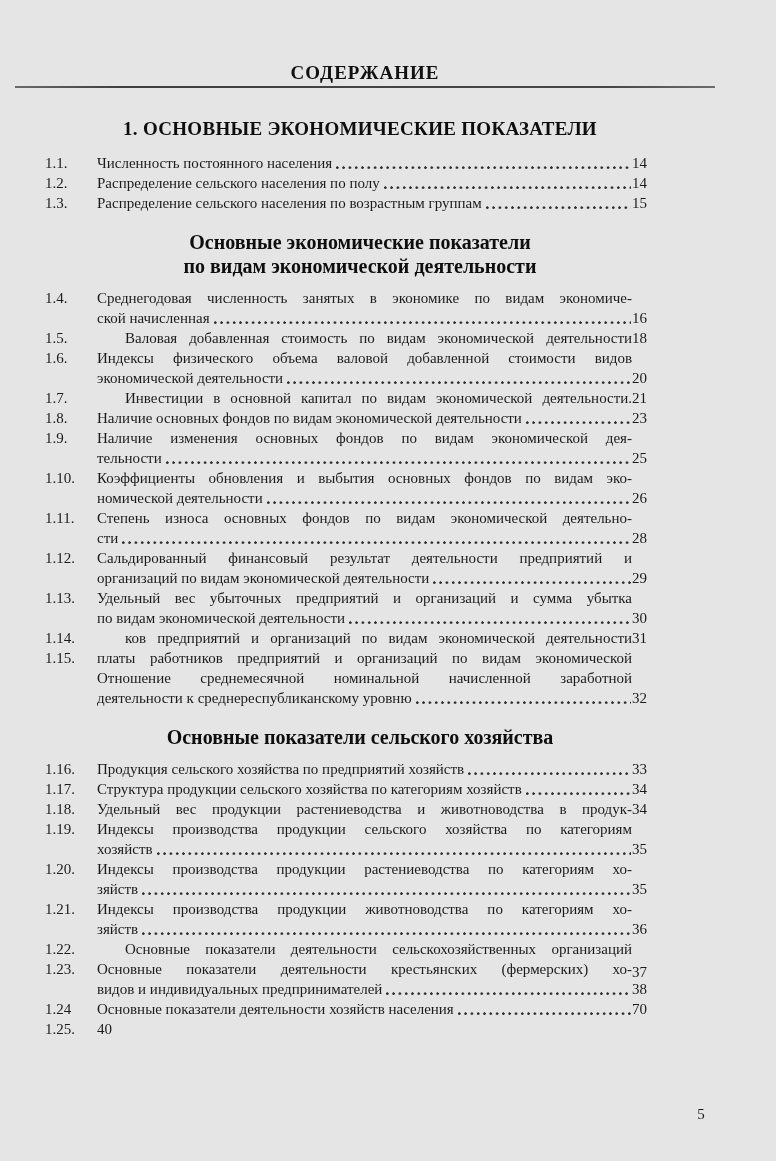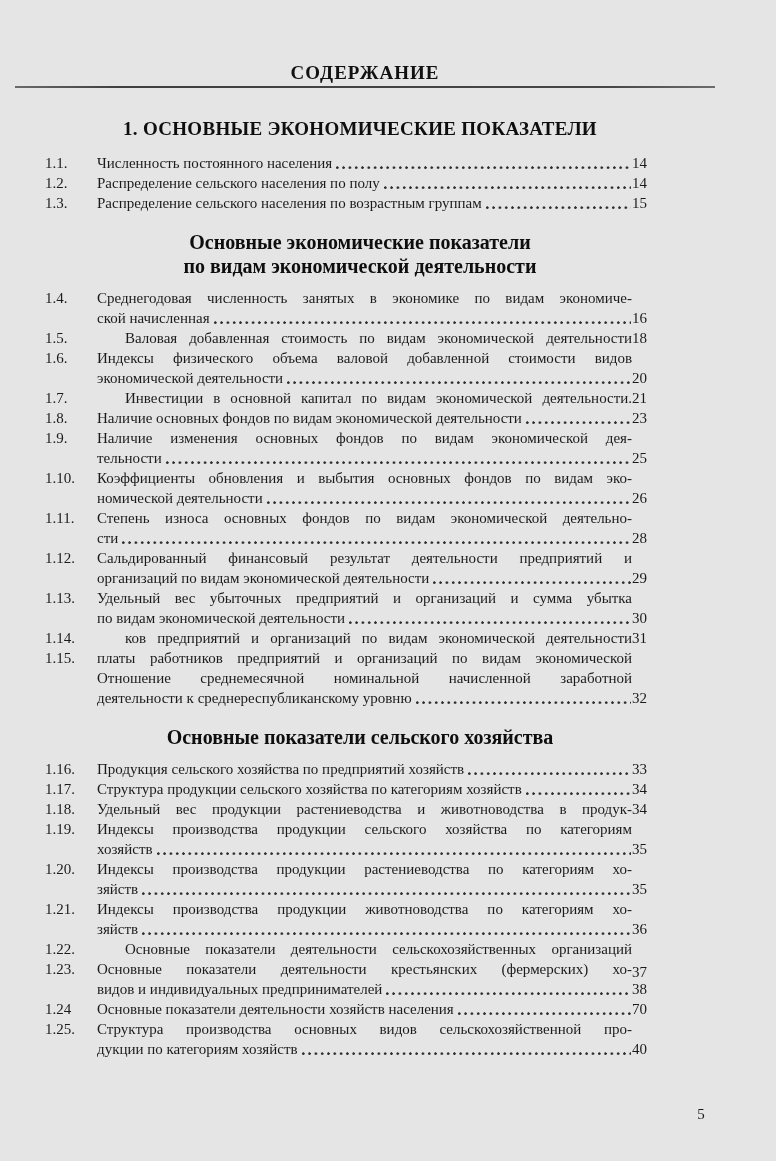--- a/index.html
+++ b/index.html
@@ -354,26 +354,19 @@
     <div class="body">
               <div class="line-dots">
                 <span>Основные показатели деятельности хозяйств населения</span>
                 <span class="leader"></span>
               </div>
             </div>
     <div class="pg">70</div>
   </div>
           <div class="toc-row">
     <div class="num">1.25.</div>
-    <div class="body">
-              <div class="line-justify">Структура производства основных видов сельскохозяйственной про-</div>
-              <div class="line-dots">
-                <span>дукции по категориям хозяйств</span>
-                <span class="leader"></span>
-              </div>
-            </div>
     <div class="pg">40</div>
   </div>
         </div>
   </section>
     </div>
   <div class="folio">5</div>
 </div>
 
 </body></html>

